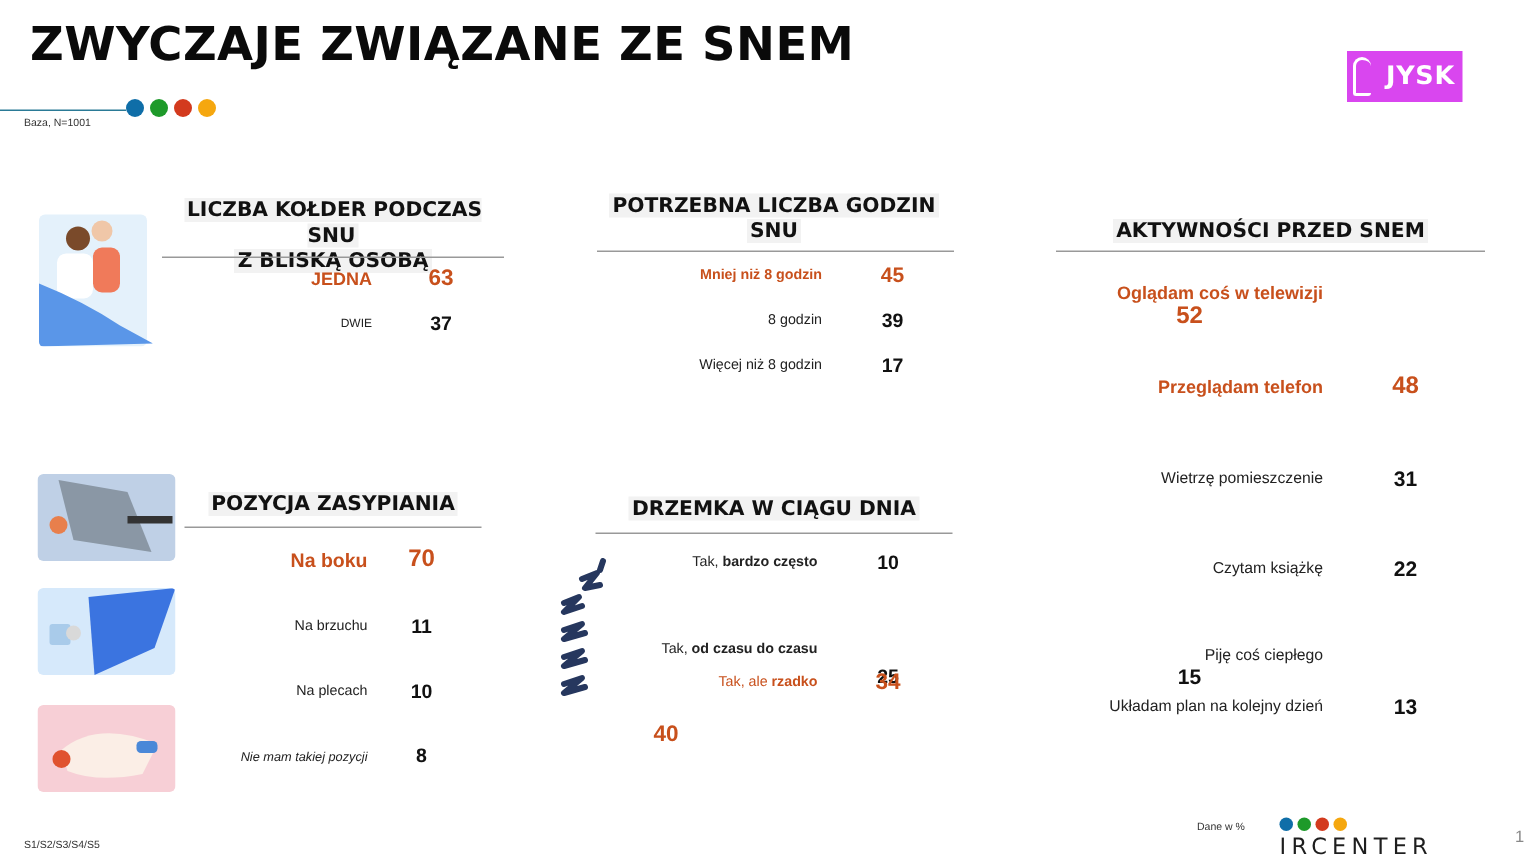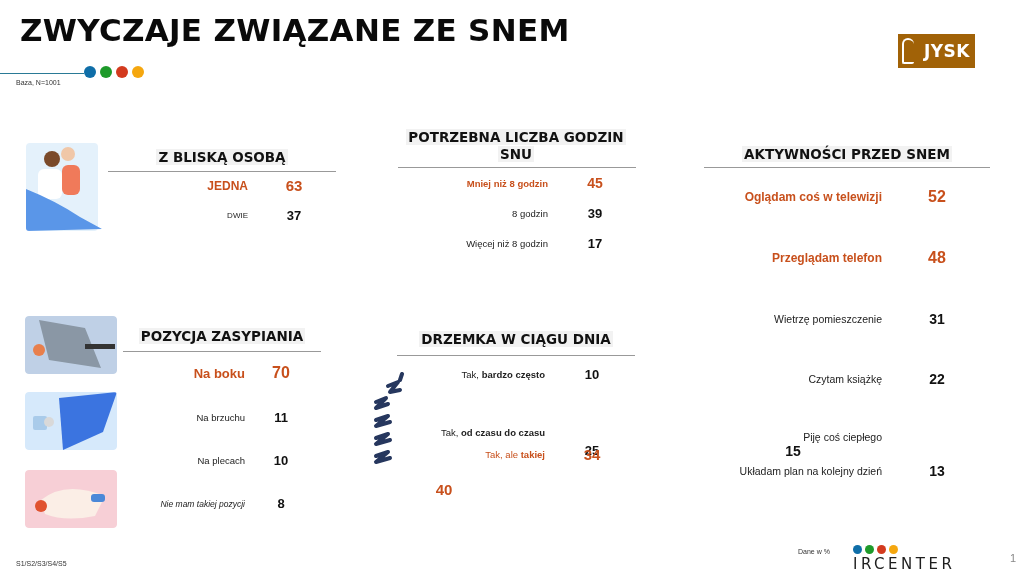--- a/index.html
+++ b/index.html
@@ -4,21 +4,21 @@
 <style>
   * { box-sizing: border-box; margin: 0; padding: 0; }
   html, body { width: 1024px; height: 576px; background: #ffffff; overflow: hidden; }
   body { position: relative; font-family: "Liberation Sans", sans-serif; color: #111; }
   .abs { position: absolute; }
   .title { left: 20px; top: 12px; font-size: 31px; font-weight: bold; letter-spacing: 0.3px; color: #0a0a0a; font-family: "DejaVu Sans", sans-serif; }
   .rule-line { left: 0; top: 73px; width: 84px; height: 1px; background: #2a7a96; }
   .dots { left: 84px; top: 66px; display: flex; gap: 4px; }
   .dot { width: 12px; height: 12px; border-radius: 50%; }
   .base { left: 16px; top: 79px; font-size: 7px; color: #333; }
-  .jysk { left: 898px; top: 34px; width: 77px; height: 34px; background: #a16207; color: #fff; font-weight: bold; font-size: 17px; display: flex; align-items: center; justify-content: flex-end; padding-right: 5px; font-family: "DejaVu Sans", sans-serif; letter-spacing: 0.5px; }
+  .jysk { left: 898px; top: 34px; width: 77px; height: 34px; background: #d946ef; color: #fff; font-weight: bold; font-size: 17px; display: flex; align-items: center; justify-content: flex-end; padding-right: 5px; font-family: "DejaVu Sans", sans-serif; letter-spacing: 0.5px; }
   .jysk .bird { position: absolute; left: 4px; top: 4px; width: 12px; height: 26px; border: 2px solid #fff; border-radius: 6px 6px 2px 2px; border-right: none; }
   .sec-title { font-weight: bold; font-size: 13.5px; text-align: center; color: #111; font-family: "DejaVu Sans", sans-serif; line-height: 17px; }
   .sec-title span { background: #f2f2f2; padding: 0 2px; }
   .hr { height: 1px; background: #999; }
   .row { display: flex; align-items: center; position: absolute; }
   .lbl { text-align: right; font-size: 9.5px; color: #222; }
   .val { font-weight: bold; font-size: 13px; text-align: center; color: #111; }
   .hl .lbl, .hl .val { color: #c8501c; }
   .lbl.big { font-size: 13px; font-weight: bold; }
   .val.big { font-size: 17px; }
@@ -50,21 +50,21 @@
 
 <svg class="abs img" style="left:26px;top:141px;" width="76" height="90">
   <rect x="0" y="2" width="72" height="88" rx="4" fill="#e4f1fb"></rect>
   <circle cx="26" cy="18" r="8" fill="#7a4a2a"></circle>
   <circle cx="42" cy="13" r="7" fill="#f0c7a8"></circle>
   <rect x="12" y="28" width="24" height="30" rx="6" fill="#fff"></rect>
   <rect x="36" y="24" width="18" height="30" rx="6" fill="#f07a5a"></rect>
   <path d="M0 48 Q30 60 54 76 L76 88 L0 90 Z" fill="#5a96e8"></path>
 </svg>
 <div class="abs sec-title" style="left:108px;top:132px;width:228px;">
-  <br>
+  <span>LICZBA KOŁDER PODCZAS SNU</span><br>
   <span>Z BLISKĄ OSOBĄ</span>
 </div>
 <div class="abs hr" style="left:108px;top:171px;width:228px;"></div>
 <div class="row hl" style="left:108px;top:177px;">
   <div class="lbl big" style="width:140px;font-size:12px;">JEDNA</div>
   <div class="val big" style="width:92px;font-size:15px;">63</div>
 </div>
 <div class="row" style="left:108px;top:208px;">
   <div class="lbl" style="width:140px;font-size:8px;">DWIE</div>
   <div class="val" style="width:92px;">37</div>
@@ -85,21 +85,21 @@
 </div>
 <div class="row" style="left:398px;top:236px;">
   <div class="lbl" style="width:150px;">Więcej niż 8 godzin</div>
   <div class="val" style="width:94px;">17</div>
 </div>
 
 <div class="abs sec-title" style="left:704px;top:146px;width:286px;">
   <span>AKTYWNOŚCI PRZED SNEM</span>
 </div>
 <div class="abs hr" style="left:704px;top:167px;width:286px;"></div>
-<div class="row hl" style="left:704px;top:188px;">
+<div class="row hl" style="left:704px;top:188px;flex-direction:column;">
   <div class="lbl" style="width:178px;font-size:12px;font-weight:bold;">Oglądam coś w telewizji</div>
   <div class="val" style="width:110px;font-size:16px;">52</div>
 </div>
 <div class="row hl" style="left:704px;top:249px;">
   <div class="lbl" style="width:178px;font-size:12px;font-weight:bold;">Przeglądam telefon</div>
   <div class="val" style="width:110px;font-size:16px;">48</div>
 </div>
 <div class="row" style="left:704px;top:311px;">
   <div class="lbl" style="width:178px;font-size:10.5px;">Wietrzę pomieszczenie</div>
   <div class="val" style="width:110px;font-size:14px;">31</div>
@@ -172,21 +172,21 @@
 <div class="abs hr" style="left:397px;top:355px;width:238px;"></div>
 <div class="row" style="left:397px;top:367px;">
   <div class="lbl" style="width:148px;"><span>Tak, </span><b>bardzo często</b></div>
   <div class="val" style="width:94px;">10</div>
 </div>
 <div class="row" style="left:397px;top:407px;">
   <div class="lbl" style="width:148px;"><span>Tak, </span><b>od czasu do czasu</b></div>
   <div class="val" style="width:94px;margin-top:36px;">25</div>
 </div>
 <div class="row hl" style="left:397px;top:446px;">
-  <div class="lbl" style="width:148px;"><span>Tak, ale </span><b>takiej</b></div>
+  <div class="lbl" style="width:148px;"><span>Tak, ale </span><b>rzadko</b></div>
   <div class="val" style="width:94px;font-size:15px;">34</div>
 </div>
 <div class="row hl" style="left:397px;top:481px;">
   <div class="val" style="width:94px;font-size:15px;">40</div>
 </div>
 
 <div class="abs foot-left">S1/S2/S3/S4/S5</div>
 <div class="abs dane">Dane w %</div>
 <div class="abs irc-dots">
   <div class="dot" style="background:#0f6ea8"></div>

